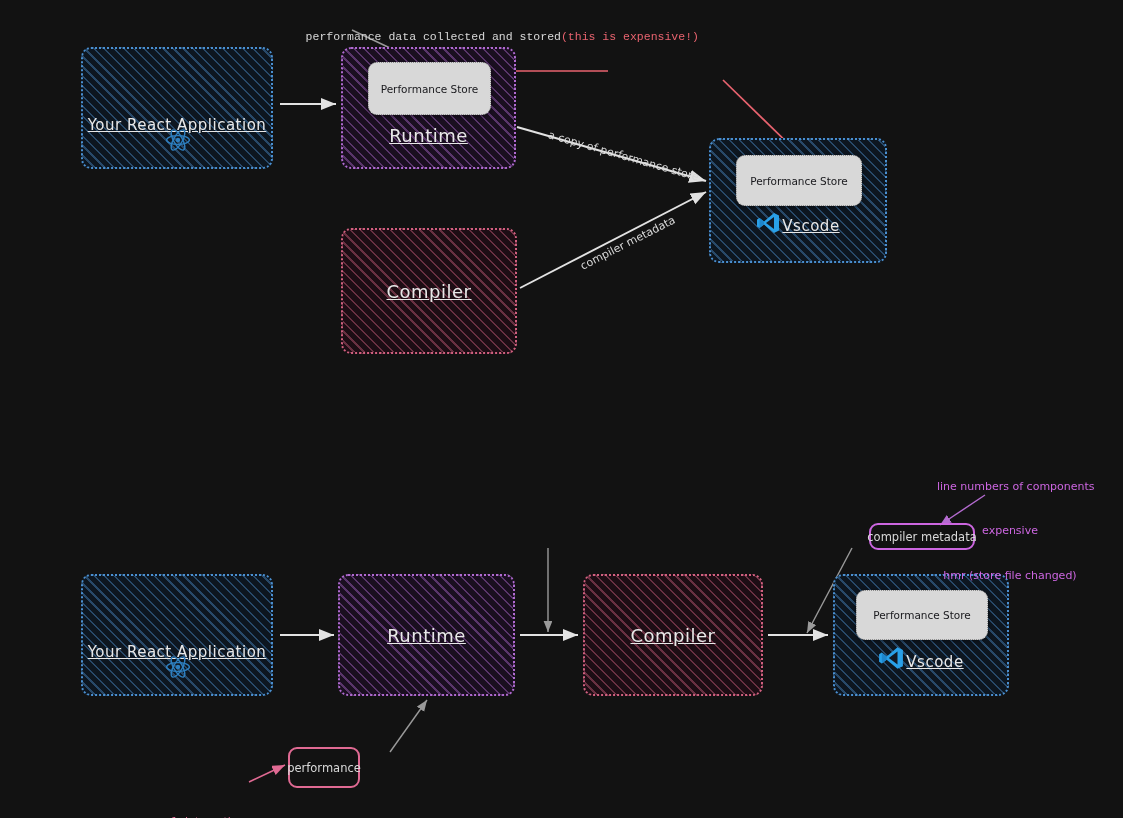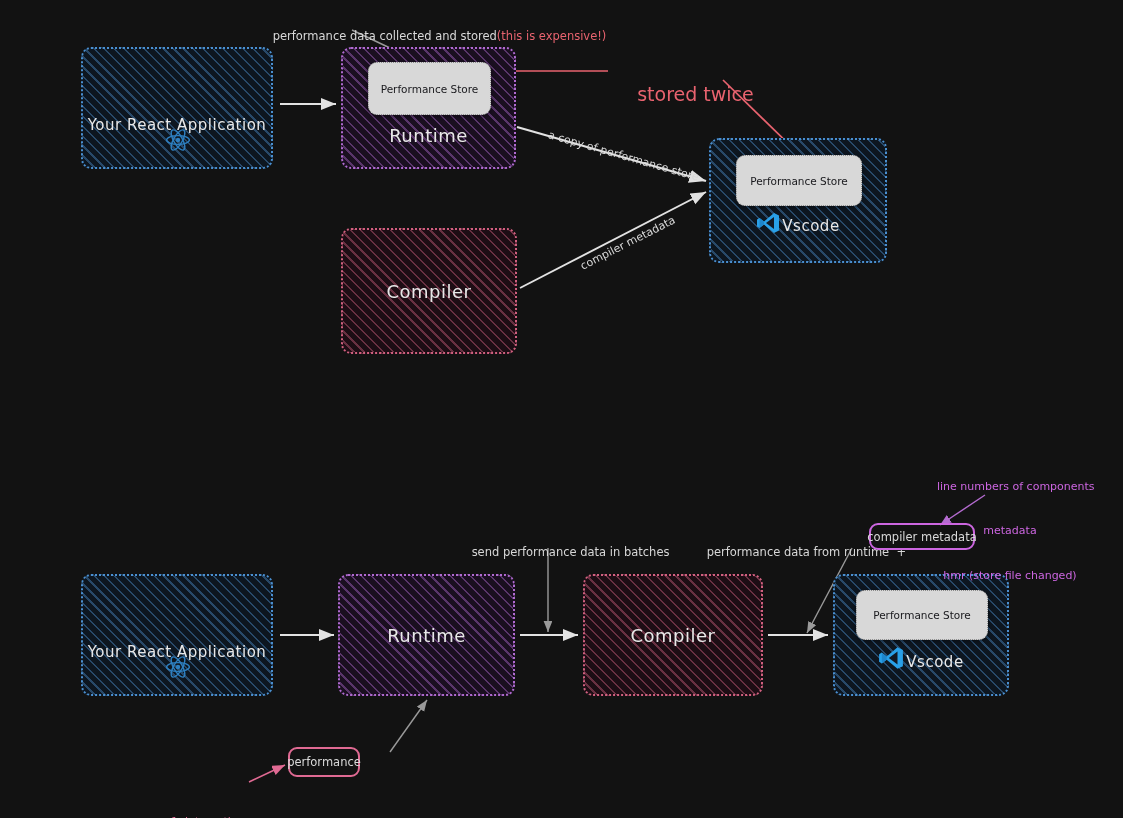--- a/index.html
+++ b/index.html
@@ -26,20 +26,21 @@
     border-radius: 10px;
     display: flex;
     align-items: center;
     justify-content: center;
     flex-direction: column;
   }
   .node-label {
     color: #e8e8e8;
     white-space: nowrap;
     letter-spacing: 0.5px;
+    text-decoration: underline;
   }
   
   .hatch-blue {
     border: 2px dotted #4a8fd0;
     background-color: #0d1620;
     background-image: repeating-linear-gradient(45deg,
        rgba(80,150,215,0.40) 0px, rgba(80,150,215,0.40) 1.6px,
        rgba(0,0,0,0) 1.6px, rgba(0,0,0,0) 7px);
   }
   .hatch-purple {
@@ -199,27 +200,24 @@
         <path d="M36 12 L36 36 L20 24 Z" fill="#121824"></path>
         <path d="M7 14 L16 21 L16 27 L7 34 Z" fill="#1e86cc"></path>
       </svg>
       <span class="node-label" style="font-size:15px;">Vscode</span>
     </div>
   </div>
   <div class="store-box" style="left:736px; top:155px; width:124px; height:49px;">
     <span style="font-size:10.5px;">Performance Store</span>
   </div>
 
-  <div class="annot" style="left:258px; top:13px; font-size:11.5px;">
+  <div class="annot" style="left:278px; top:13px; font-size:11.5px;font-family:Liberation Mono, monospace;">
     <span>performance data collected and stored</span><span style="color:#e8636f;">(this is expensive!)</span>
   </div>
 
-  <div class="annot red" style="left:613px; top:56px; font-size:19px;">
-    <span>stored twice</span>
-  </div>
 
   <div class="annot" style="left:541px; top:110px; font-size:11px; transform:rotate(16deg); transform-origin:left top;">
     <span>a copy of performance store</span>
   </div>
 
   <div class="annot" style="left:559px; top:254px; font-size:11px; transform:rotate(-27deg); transform-origin:left top;">
     <span>compiler metadata</span>
   </div>
 
 
@@ -248,39 +246,33 @@
         <path d="M36 12 L36 36 L20 24 Z" fill="#121824"></path>
         <path d="M7 14 L16 21 L16 27 L7 34 Z" fill="#1e86cc"></path>
       </svg>
       <span class="node-label" style="font-size:15px;">Vscode</span>
     </div>
   </div>
   <div class="store-box" style="left:856px; top:590px; width:130px; height:48px;">
     <span style="font-size:10.5px;">Performance Store</span>
   </div>
 
-  <div class="annot" style="left:457px; top:529px; font-size:11.5px;">
-    <span>send performance data in batches</span>
-  </div>
-
-  <div class="annot" style="left:692px; top:529px; font-size:11.5px;">
-    <span>performance data from runtime  +</span>
-  </div>
+
 
   <div class="tagbox purple" style="left:869px; top:523px; width:106px; height:27px; font-size:11.5px;">
     <span>compiler metadata</span>
   </div>
 
   <div class="annot purple" style="left:931px; top:450px; font-size:11px; text-align:center; width:146px;">
     <div>line numbers of components</div>
-    <div>metadata</div>
+    <div>expensive</div>
     <div>hmr (store file changed)</div>
   </div>
 
-  <div class="tagbox pink" style="left:288px; top:747px; width:72px; height:30px; font-size:11.5px;">
+  <div class="tagbox pink" style="left:288px; top:747px; width:72px; height:41px; font-size:11.5px;">
     <span>performance</span>
   </div>
 
 
   <div class="annot pink" style="left:171px; top:785px; font-size:11px;">
     <div>1. interactions</div>
     
   </div>
 
 </div>

